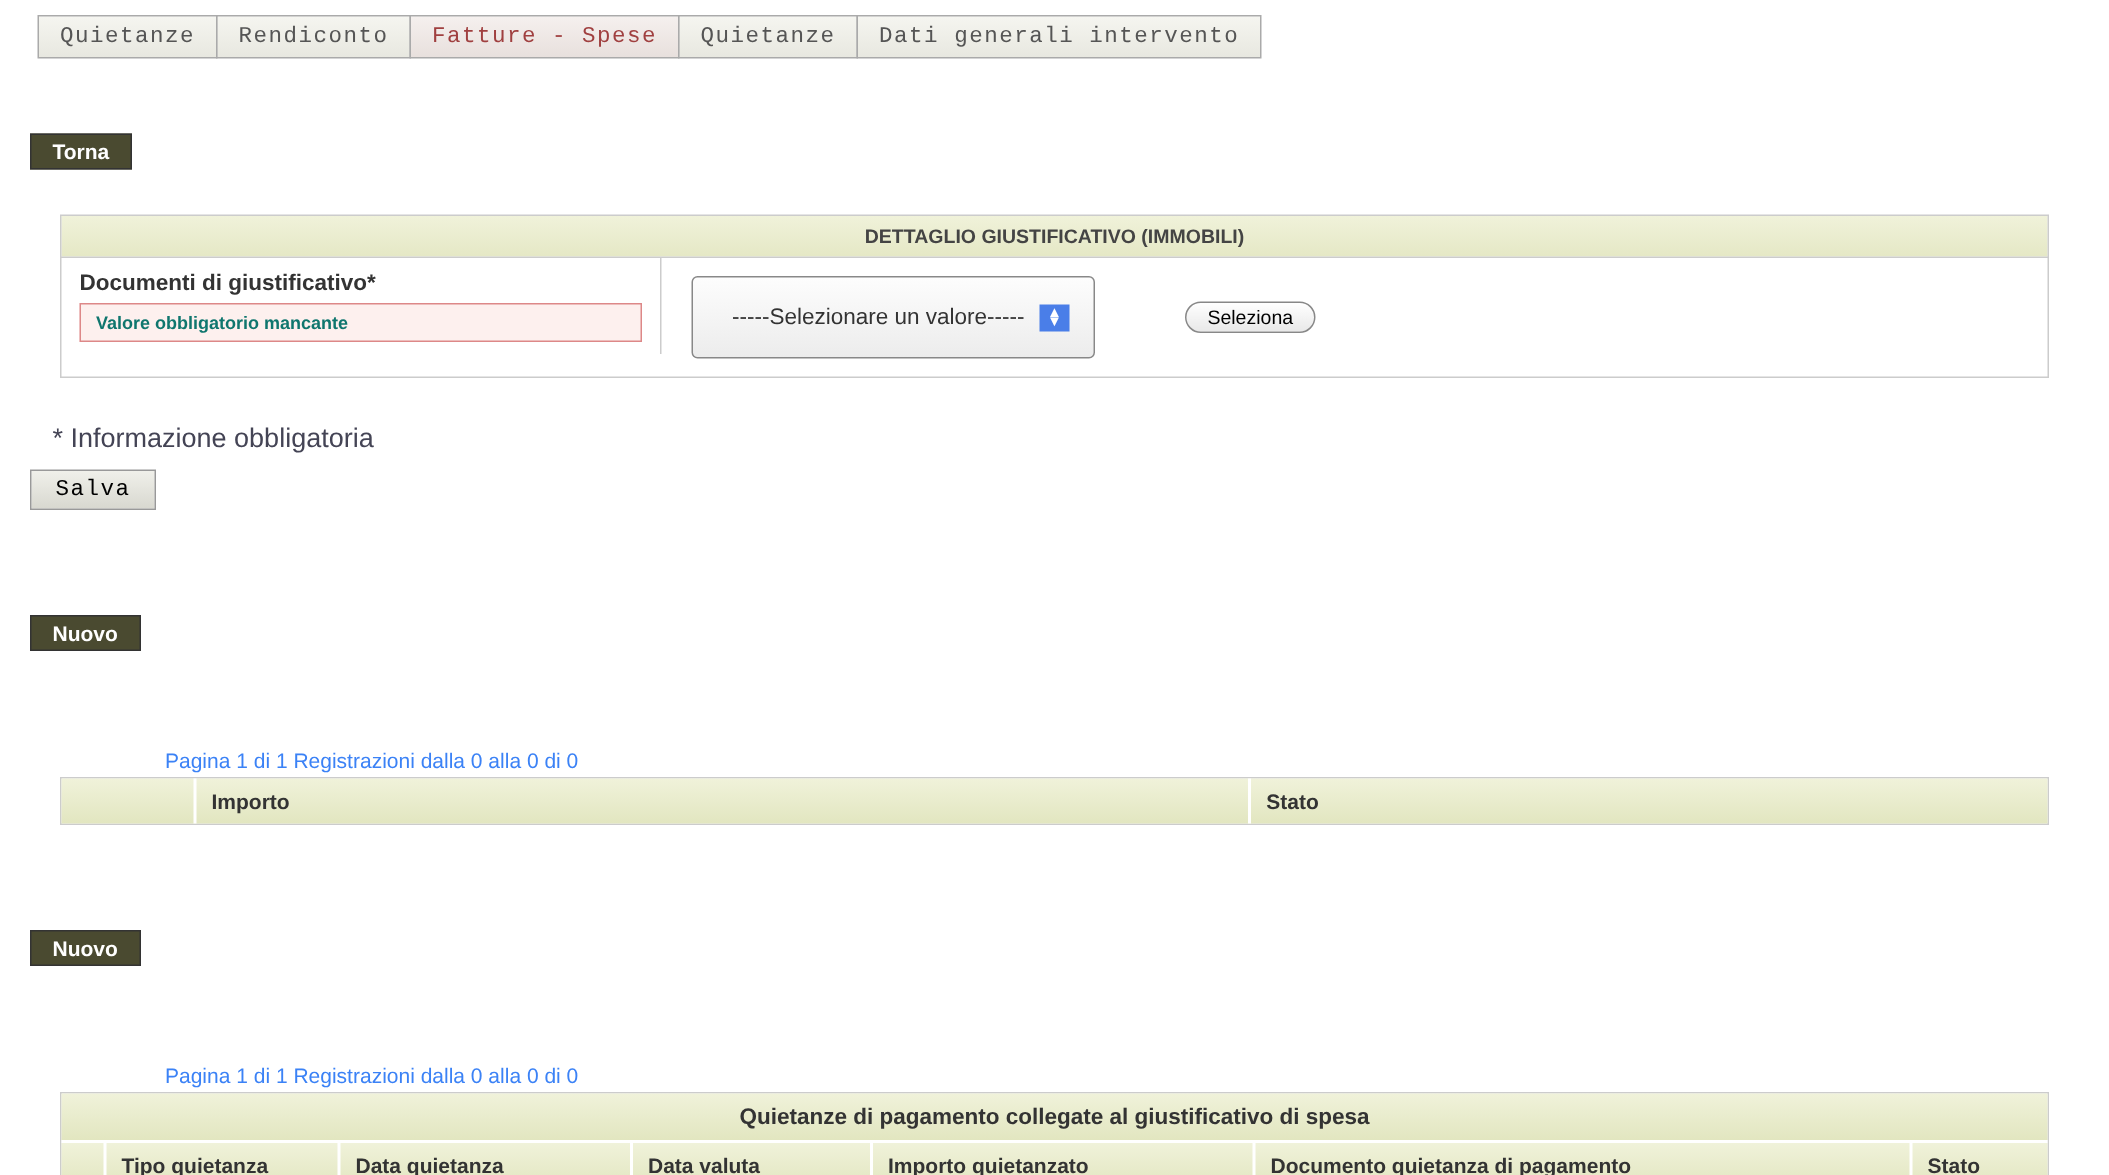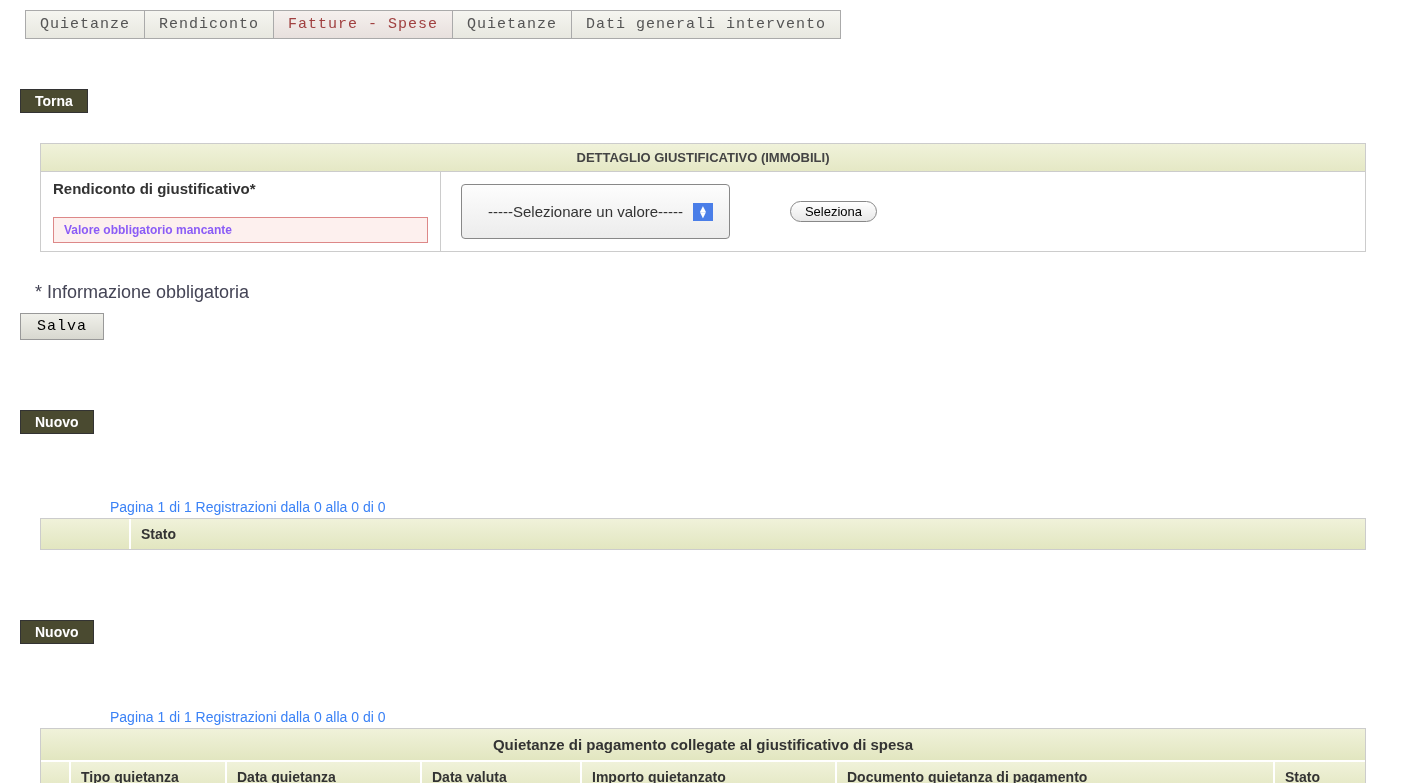--- a/index.html
+++ b/index.html
@@ -69,23 +69,23 @@
       border-right: 1px solid #ccc;
     }
     .form-label {
       font-weight: bold;
       color: #333;
       font-size: 15px;
     }
     .error-box {
       background: #fdf0ee;
       border: 1px solid #d88;
-      color: #8b5cf6;
+      color: #0f766e;
       padding: 5px 10px;
-      margin-top: 20px;
+      margin-top: 5px;
       font-weight: bold;
       font-size: 12px;
     }
     .form-control-cell {
       flex: 1;
       padding: 12px 20px;
       display: flex;
       align-items: center;
       gap: 60px;
     }
@@ -188,21 +188,21 @@
 </div>
 
 <div class="dark-button">Torna</div>
 
 <div style="height:30px"></div>
 
 <div class="section-header">DETTAGLIO GIUSTIFICATIVO (IMMOBILI)</div>
 
 <div class="form-row">
   <div class="form-label-cell">
-    <div class="form-label">Rendiconto di giustificativo*</div>
+    <div class="form-label">Documenti di giustificativo*</div>
     <div class="error-box">Valore obbligatorio mancante</div>
   </div>
   <div class="form-control-cell">
     <div class="select-wrap">
       <span class="select-text">-----Selezionare un valore-----</span>
       <span class="select-arrow">
         <span>▲</span>
           <span>▼</span>
       </span>
     </div>
@@ -218,20 +218,21 @@
 
 <div class="dark-button">Nuovo</div>
 
 <div style="height:40px"></div>
 
 <div class="pagination-text">Pagina 1 di 1 Registrazioni dalla 0 alla 0 di 0</div>
 
 <div class="table">
   <div class="table-header-row">
     <div class="th-spacer"></div>
+    <div class="th" style="flex:2">Importo</div>
     <div class="th" style="flex:1.5">Stato</div>
   </div>
 </div>
 
 <div class="spacer"></div>
 
 <div class="dark-button">Nuovo</div>
 
 <div style="height:40px"></div>
 

